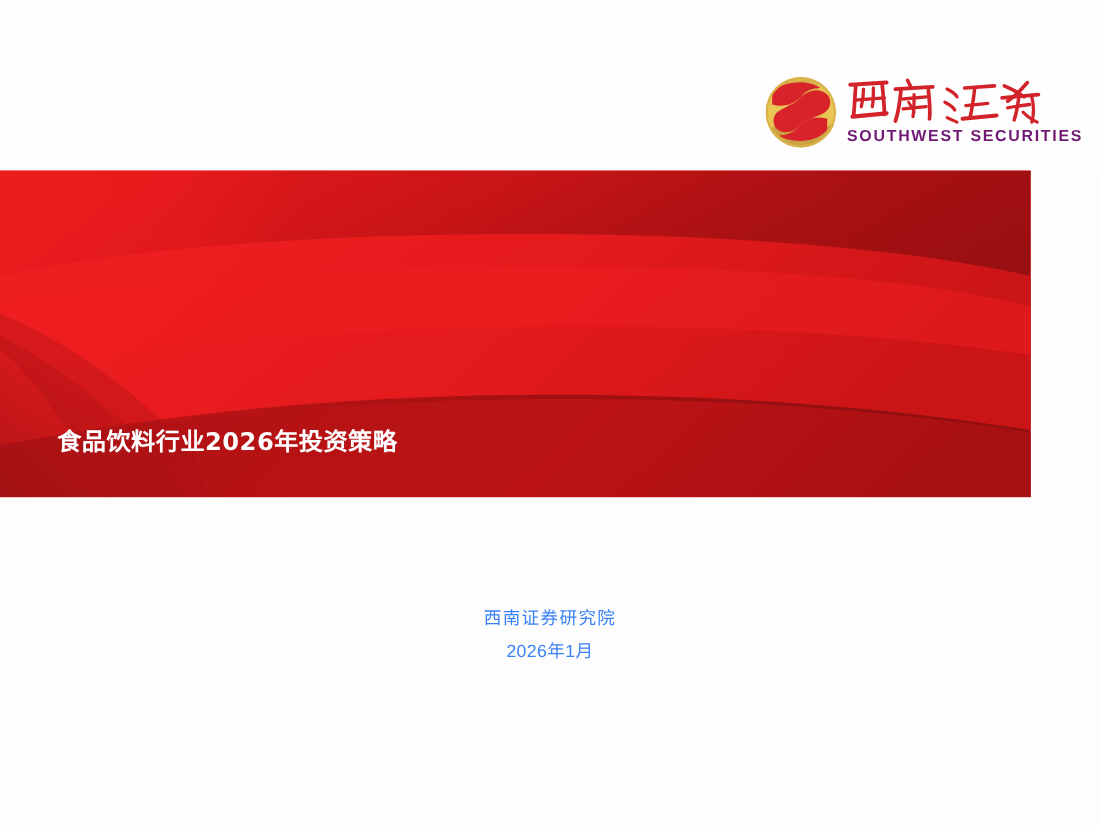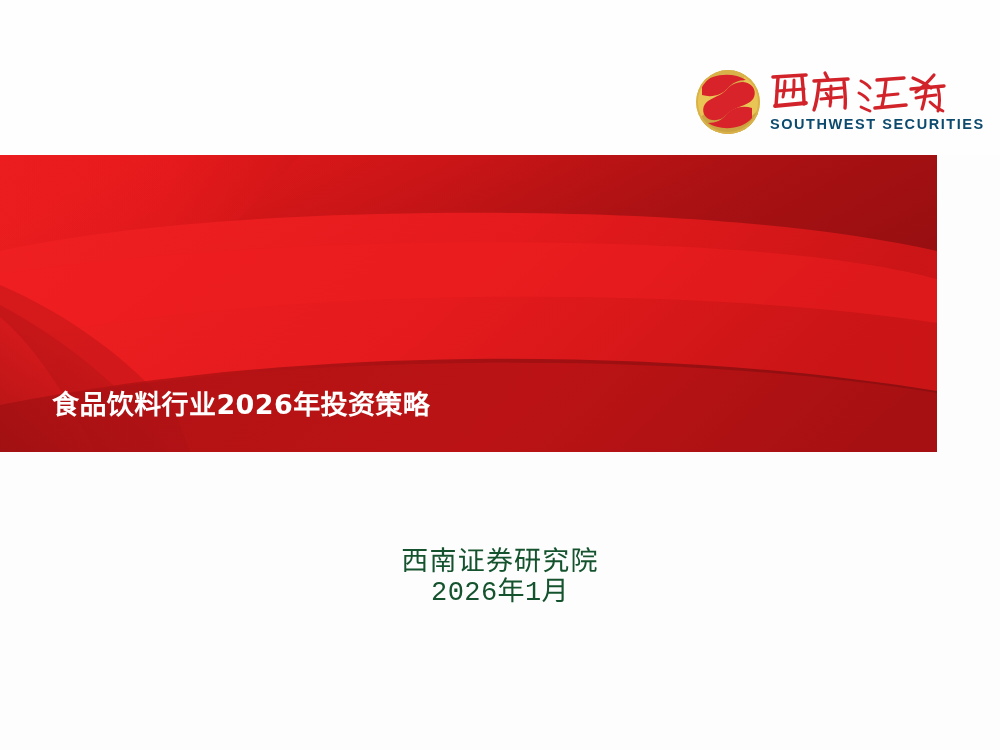--- a/index.html
+++ b/index.html
@@ -56,21 +56,21 @@
 
   #logo-wordmark-en {
     position: absolute;
     left: 76px;
     top: 50px;
     width: 180px;
     font-family: "Liberation Sans", sans-serif;
     font-size: 14.5px;
     font-weight: bold;
     letter-spacing: 1.55px;
-    color: #0c4a6e;
+    color: #701a75;
     white-space: nowrap;
     line-height: 17px;
   }
 
   
   #banner {
     position: absolute;
     left: 0;
     top: 155px;
     width: 937px;
@@ -93,43 +93,43 @@
     top: 0;
     width: 937px;
     height: 297px;
   }
 
   #slide-kicker {
     position: absolute;
     left: 52px;
     top: 228px;
     font-family: "DejaVu Sans", "Liberation Sans", sans-serif;
-    font-size: 27px;
+    font-size: 22px;
     font-weight: bold;
     color: #ffffff;
     letter-spacing: 0.4px;
     white-space: nowrap;
   }
 
   
   #footer {
     position: absolute;
     left: 0;
     top: 548px;
     width: 1000px;
     text-align: center;
     color: #1a1a1a;
   }
 
   #footer .footer-line {
-    font-family: Liberation Mono, monospace;
-    font-size: 27px;
+    font-family: Liberation Sans, sans-serif;
+    font-size: 16px;
     line-height: 30px;
     letter-spacing: 1.2px;
-    color: #14532d;
+    color: #3b82f6;
   }
 
   #footer .footer-line.date-line {
     letter-spacing: 0.4px;
   }
 </style>
 </head>
 <body>
 
 <div id="slide">

